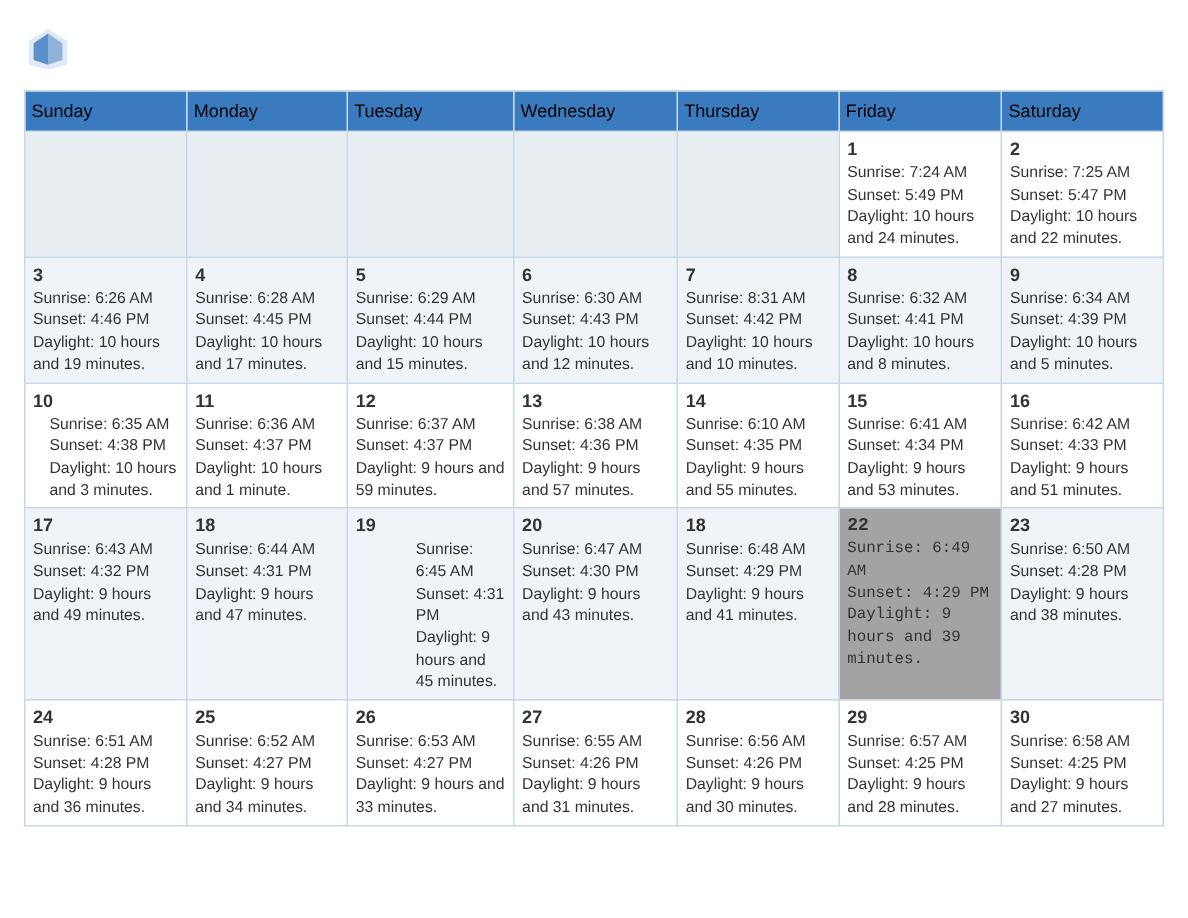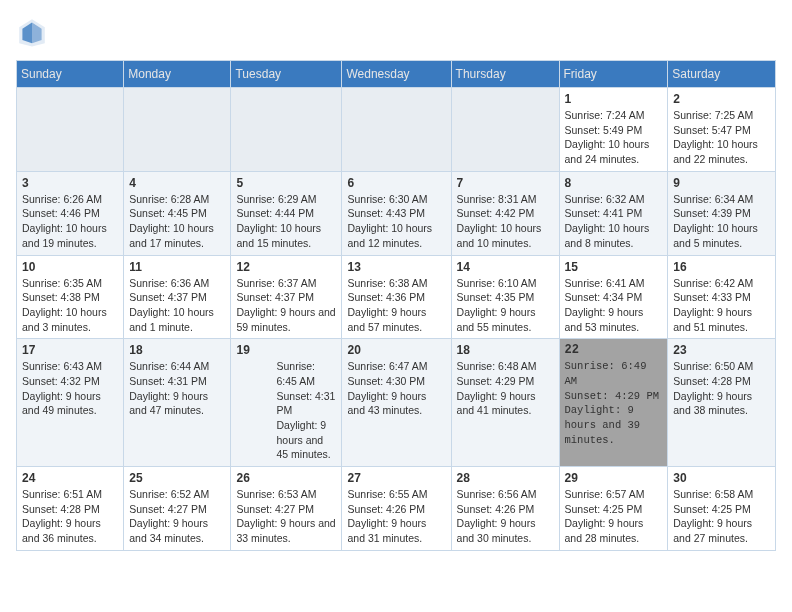--- a/index.html
+++ b/index.html
@@ -46,21 +46,21 @@
       font-size: 14px;
       color: #555;
     }
     .calendar {
       width: 100%;
       border-collapse: collapse;
       font-size: 11px;
     }
     .calendar th {
       background-color: #3a7abf;
-      color: #e5e5e5;
+      color: #000000;
       padding: 6px 4px;
       text-align: left;
       font-size: 12px;
       font-weight: normal;
       border: 1px solid #c8d8e8;
     }
     .calendar td {
       border: 1px solid #c8d8e8;
       vertical-align: top;
       padding: 4px 5px;
@@ -183,21 +183,21 @@
         <td style="background: rgb(240, 244, 248);">
           <div class="day-num">9</div>
           <div class="day-info" style="white-space: pre-line;">Sunrise: 6:34 AM
 Sunset: 4:39 PM
 Daylight: 10 hours and 5 minutes.</div>
         </td>
       </tr>
       <tr>
         <td>
           <div class="day-num">10</div>
-          <div class="day-info" style="white-space: pre-line;">Sunrise: 6:35 AM
+          <div class="day-info" style="white-space: pre-line; margin-left: 11px;">Sunrise: 6:35 AM
 Sunset: 4:38 PM
 Daylight: 10 hours and 3 minutes.</div>
         </td>
         <td>
           <div class="day-num">11</div>
           <div class="day-info" style="white-space: pre-line;">Sunrise: 6:36 AM
 Sunset: 4:37 PM
 Daylight: 10 hours and 1 minute.</div>
         </td>
         <td>

